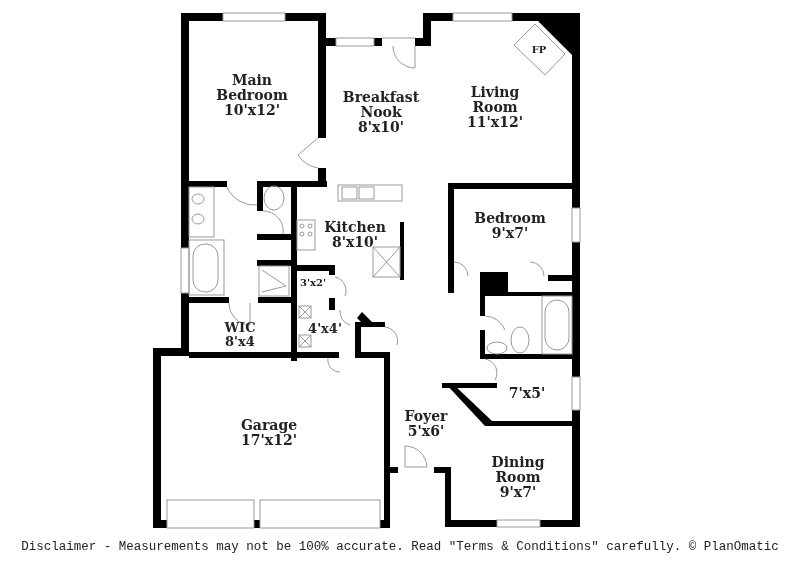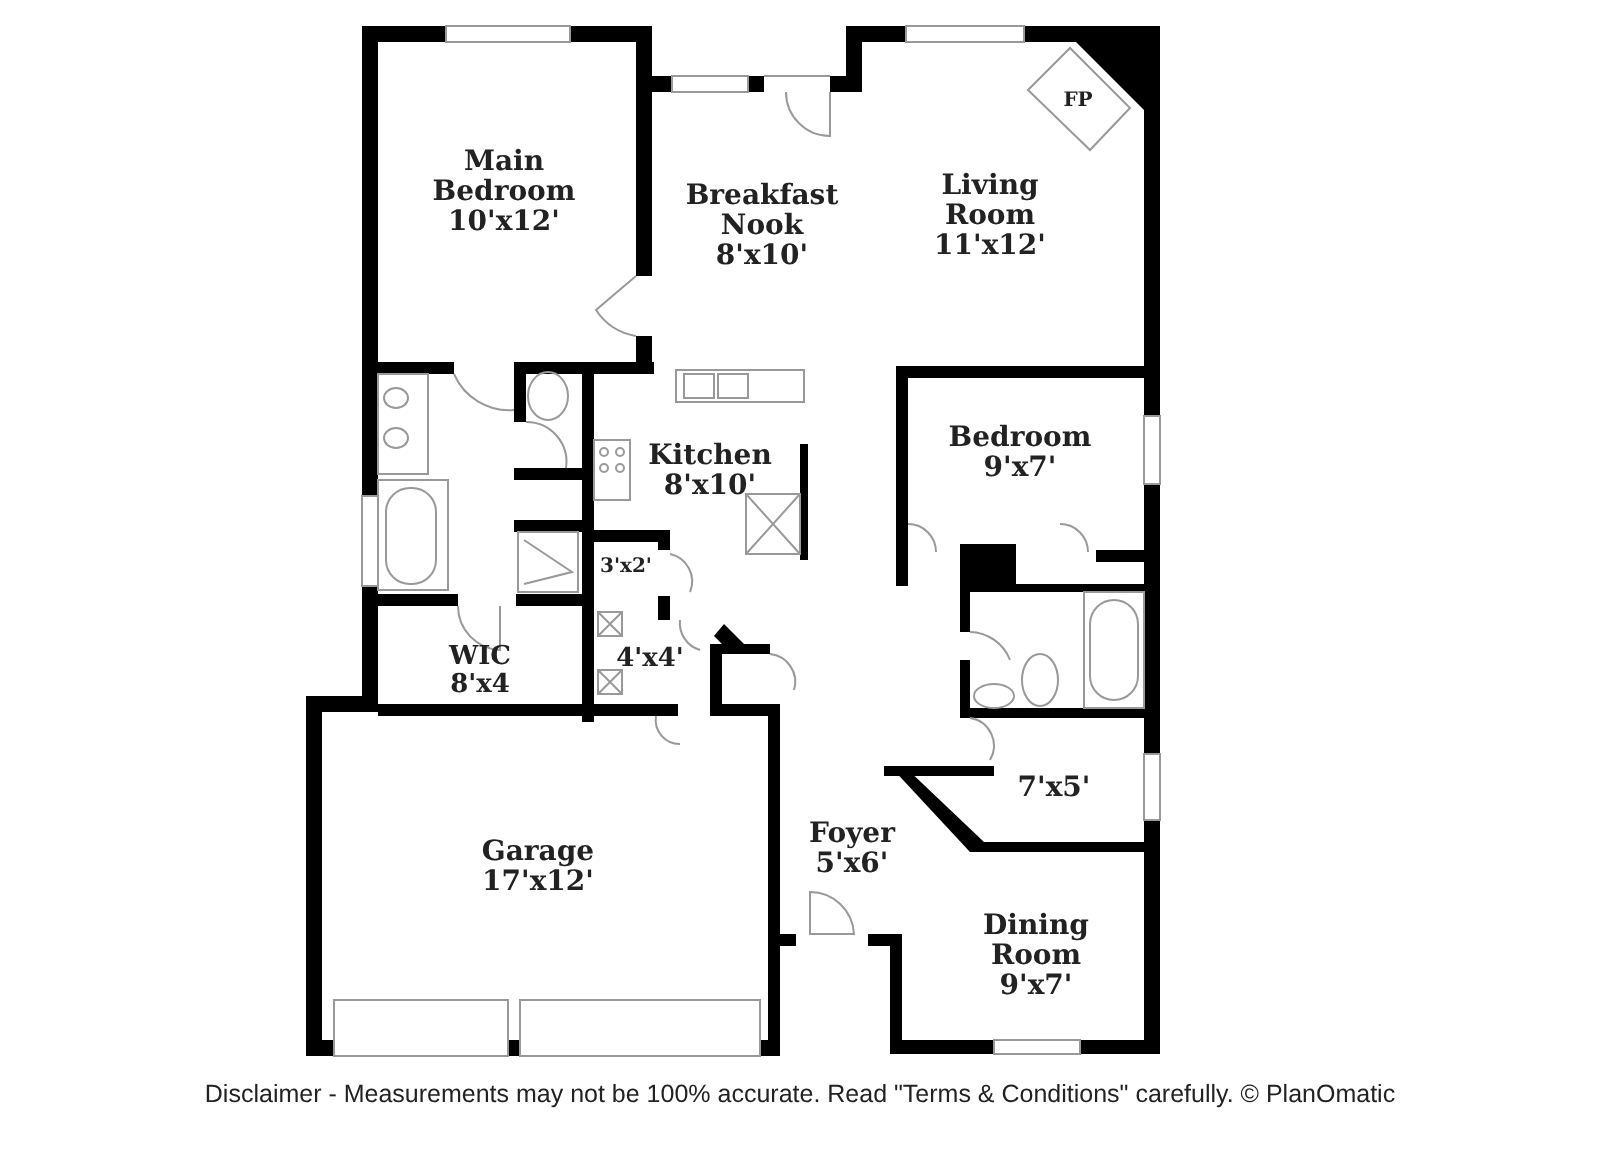--- a/index.html
+++ b/index.html
@@ -1,19 +1,19 @@
 <!DOCTYPE html>
 <html><head>
 <meta charset="utf-8">
 <style>
   html,body{margin:0;padding:0;background:#fff;}
   body{width:800px;height:582px;position:relative;overflow:hidden;font-family:"DejaVu Serif",serif;}
   svg{position:absolute;left:0;top:0;}
   .lbl{font-family:"DejaVu Serif",serif;font-weight:bold;fill:#222;text-anchor:middle;}
-  .disc{position:absolute;left:0;top:540px;width:800px;text-align:center;font-family:Liberation Sans, sans-serif;font-size:12.5px;color:#222;}
+  .disc{position:absolute;left:0;top:540px;width:800px;text-align:center;font-family:Liberation Mono, monospace;font-size:12.5px;color:#222;}
 </style>
 </head>
 <body>
 
 <svg width="800" height="582" viewBox="0 0 800 582">
   <g fill="#000">
 
     <rect x="181" y="13" width="8" height="340"></rect>
 
     <rect x="181" y="13" width="42" height="8"></rect>

